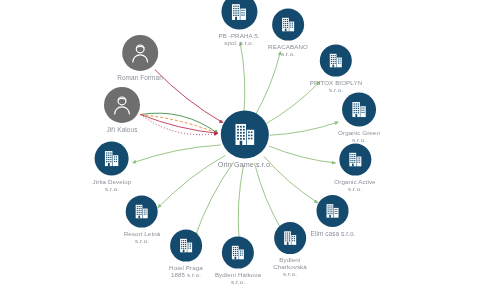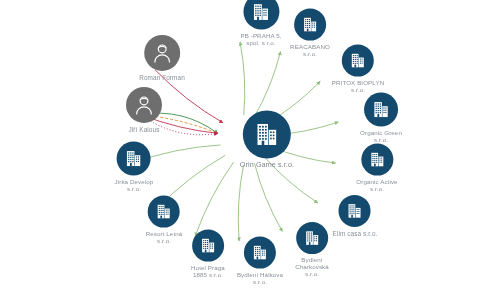--- a/index.html
+++ b/index.html
@@ -25,21 +25,20 @@
     top: 0;
     width: 480px;
     height: 300px;
   }
   .node {
     position: absolute;
     transform: translate(-50%, -50%);
     display: flex;
     flex-direction: column;
     align-items: center;
-    margin-left: 22px;
   }
   .node-circle {
     border-radius: 50%;
     display: flex;
     align-items: center;
     justify-content: center;
     box-sizing: border-box;
   }
   .node-circle.company {
     background: #134a6e;

